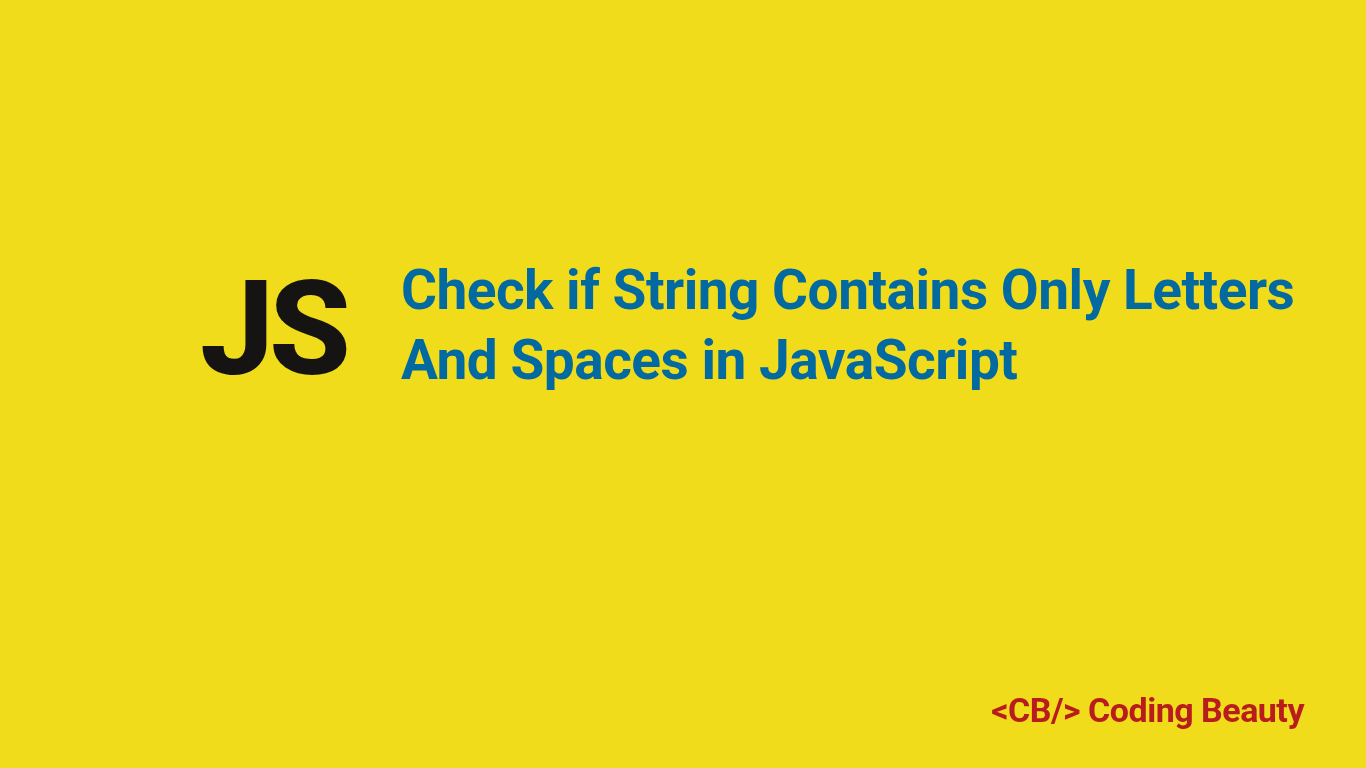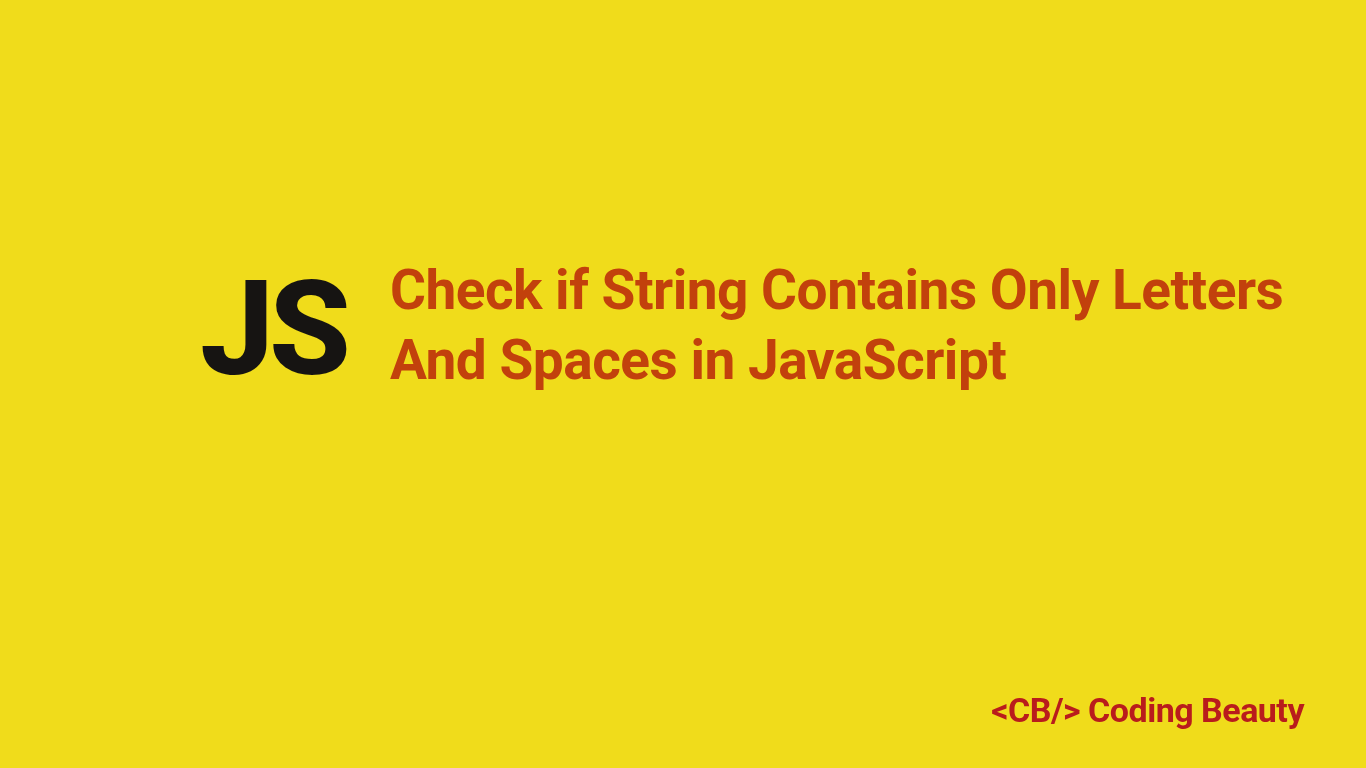--- a/index.html
+++ b/index.html
@@ -16,36 +16,36 @@
       position: relative;
       overflow: hidden;
     }
     
     .content-wrapper {
       position: absolute;
       top: 255px;
       left: 200px;
       display: flex;
       align-items: flex-start;
-      gap: 44px;
+      gap: 55px;
     }
     
     .js-logo {
       font-size: 132px;
       font-weight: 800;
       color: #161412;
       letter-spacing: -5px;
       line-height: 1;
       margin-top: 8px;
     }
     
     .title {
       font-size: 55px;
       font-weight: 700;
-      color: #c2410c;
+      color: #0369a1;
       line-height: 1.28;
       letter-spacing: -0.5px;
     }
     
     .brand {
       position: absolute;
       bottom: 38px;
       right: 62px;
       font-size: 34px;
       font-weight: 700;

